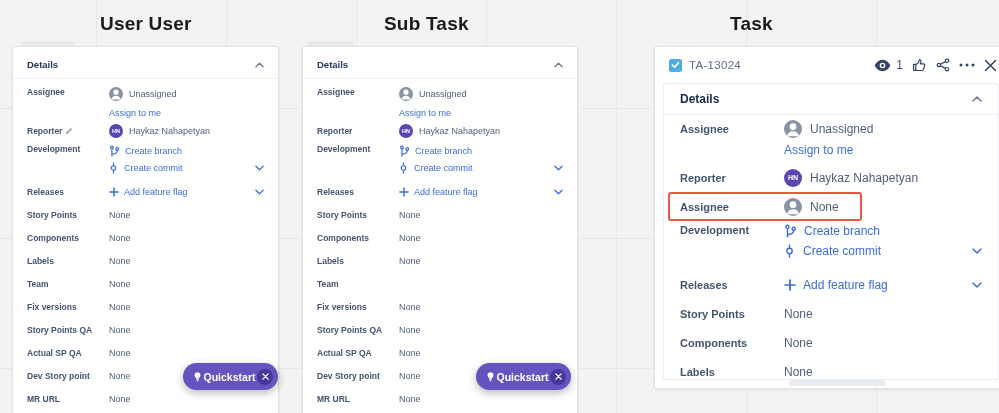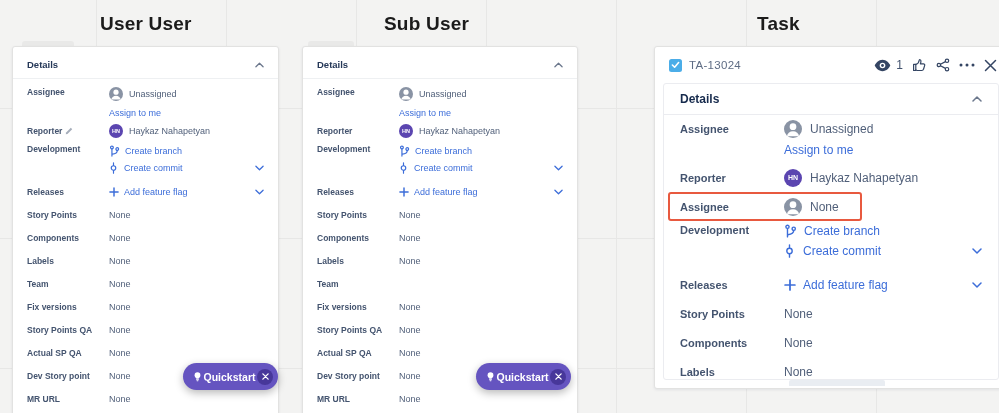--- a/index.html
+++ b/index.html
@@ -7,21 +7,21 @@
     width:999px;height:413px;overflow:hidden;position:relative;
     font-family:"Liberation Sans",sans-serif;
     background-color:#f3f3f2;
     background-image:
       linear-gradient(to right,#e7e7e6 1px,transparent 1px),
       linear-gradient(to bottom,#e7e7e6 1px,transparent 1px);
     background-size:130px 130px;
     background-position:96px 108px;
   }
   .col-title{position:absolute;top:13px;font-size:19px;font-weight:700;color:#1b1b1b;letter-spacing:.2px}
-  .t1{left:100px}.t2{left:384px}.t3{left:757px}
+  .t1{left:100px}.t2{left:384px}.t3{left:730px}
   .tab-remnant{position:absolute;top:41px;height:7px;background:#e9e9e8;border-radius:3px 3px 0 0}
   .r1{left:22px;width:52px}.r2{left:308px;width:46px}
   .card{position:absolute;background:#fff;border:1px solid #e2e2e1;border-radius:3px;box-shadow:0 1px 3px rgba(9,30,66,.08);box-sizing:border-box}
   .card1{left:12px;top:46px;width:267px;height:372px}
   .card2{left:302px;top:46px;width:276px;height:372px}
   .card3{left:654px;top:46px;width:354px;height:343px}
 
   .d-head{display:flex;justify-content:center;align-items:center;border-bottom:1px solid #eef0f2}
   .d-title{color:#253858;font-weight:700}
   .frow{display:flex}
@@ -79,21 +79,21 @@
 
   .quickstart{position:absolute;width:95px;height:27px;background:#6554C0;border-radius:14px;display:flex;align-items:center;justify-content:space-between;padding:0 5px 0 10px;box-shadow:0 3px 8px rgba(0,0,0,.28);color:#fff;box-sizing:border-box;cursor:pointer}
   .q1{left:183px;top:363px}.q2{left:476px;top:363px}
   .q-label{font-size:10.5px;font-weight:700}
   .q-close{width:16px;height:16px;border-radius:50%;background:#47379A;display:flex;align-items:center;justify-content:center;flex:none;cursor:pointer}
 </style>
 </head>
 <body>
 
 <div class="col-title t1">User User</div>
-<div class="col-title t2">Sub User</div>
+<div class="col-title t2">Sub Task</div>
 <div class="col-title t3">Task</div>
 
 <div class="tab-remnant r1"></div>
 <div class="tab-remnant r2"></div>
 
 <div class="card card1 small">
   <div class="d-head">
     <span class="d-title">Details</span>
     <span class="chev" style="color:#6B778C">
       <svg width="9" height="6" viewBox="0 0 10 6" fill="none" stroke="currentColor" stroke-width="1.4" stroke-linecap="round" stroke-linejoin="round">

